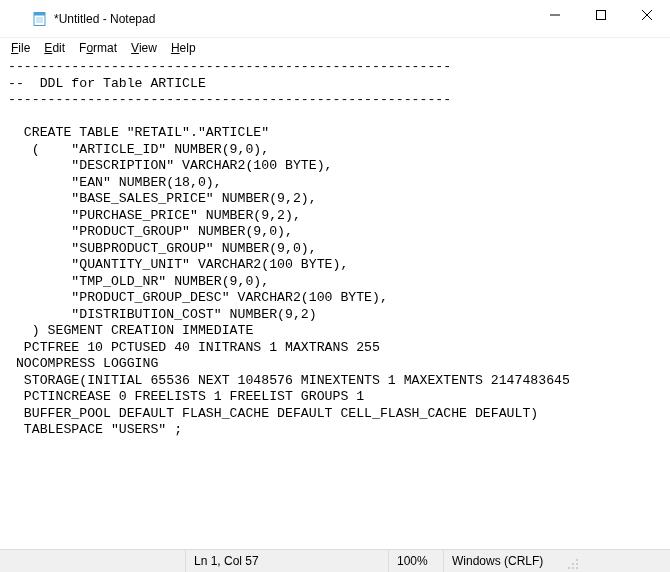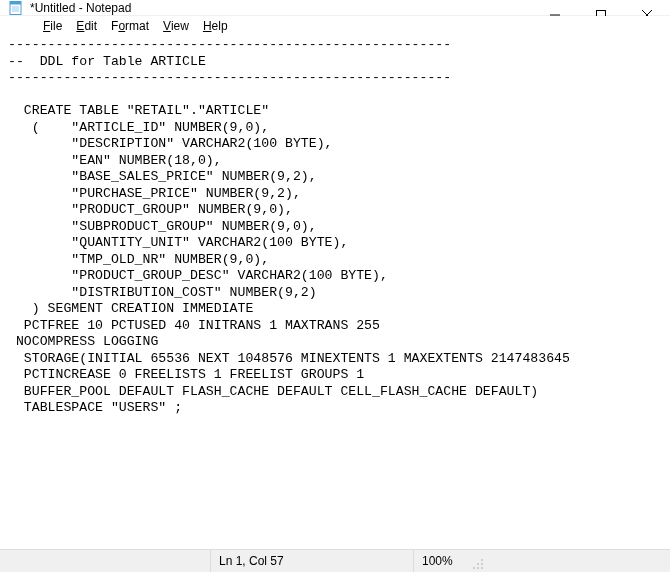--- a/index.html
+++ b/index.html
@@ -6,25 +6,26 @@
     html, body { width: 670px; height: 572px; overflow: hidden; }
     body {
       font-family: "Segoe UI", Tahoma, sans-serif;
       font-size: 12px;
       background: #ffffff;
       display: flex;
       flex-direction: column;
     }
     
     .titlebar {
-      height: 16px;
+      height: 38px;
       display: flex;
       align-items: center;
       background: #ffffff;
       border-bottom: 1px solid #f0f0f0;
+      padding-left: 24px;
     }
     .titlebar-icon {
       width: 16px; height: 16px;
       margin: 0 6px 0 8px;
     }
     .titlebar-title {
       flex: 1;
       font-size: 12px;
       color: #000;
     }
@@ -34,21 +35,20 @@
       display: flex; align-items: center; justify-content: center;
       color: #000;
     }
     
     .menubar {
       height: 20px;
       display: flex;
       align-items: center;
       padding: 0 4px;
       background: #ffffff;
-      margin-left: 32px;
     }
     .menu-item {
       padding: 1px 7px;
       font-size: 12px;
       color: #000;
     }
     .mn { text-decoration: underline; }
     
     .textarea {
       flex: 1;
@@ -72,21 +72,21 @@
       color: #000;
     }
     .status-cell {
       display: flex;
       align-items: center;
       padding: 0 8px;
       border-left: 1px solid #dcdcdc;
     }
     .status-cell:first-child { border-left: none; }
     .s-spacer { flex: 0 0 185px; border-left: none; }
-    .s-pos { flex: 0 0 155px; margin-left: 25px; }
+    .s-pos { flex: 0 0 155px; }
     .s-zoom { flex: 0 0 55px; margin-left: 48px; }
     .s-eol { flex: 0 0 120px; }
     .s-enc { flex: 1; }
     .grip {
       flex: 0 0 18px;
       position: relative;
       border-left: none;
     }
     .grip svg { position: absolute; right: 2px; bottom: 2px; }
   </style>
@@ -153,20 +153,21 @@
  NOCOMPRESS LOGGING
   STORAGE(INITIAL 65536 NEXT 1048576 MINEXTENTS 1 MAXEXTENTS 2147483645
   PCTINCREASE 0 FREELISTS 1 FREELIST GROUPS 1
   BUFFER_POOL DEFAULT FLASH_CACHE DEFAULT CELL_FLASH_CACHE DEFAULT)
   TABLESPACE "USERS" ;</div>
 
 <div class="statusbar">
   <div class="status-cell s-spacer"></div>
   <div class="status-cell s-pos">Ln 1, Col 57</div>
   <div class="status-cell s-zoom">100%</div>
+  <div class="status-cell s-eol">Windows (CRLF)</div>
   <div class="status-cell grip">
     <svg width="12" height="12" viewBox="0 0 12 12">
       <circle cx="10" cy="2" r="0.8" fill="#a0a0a0"></circle>
       <circle cx="10" cy="6" r="0.8" fill="#a0a0a0"></circle>
       <circle cx="6" cy="6" r="0.8" fill="#a0a0a0"></circle>
       <circle cx="10" cy="10" r="0.8" fill="#a0a0a0"></circle>
       <circle cx="6" cy="10" r="0.8" fill="#a0a0a0"></circle>
       <circle cx="2" cy="10" r="0.8" fill="#a0a0a0"></circle>
     </svg>
   </div>

